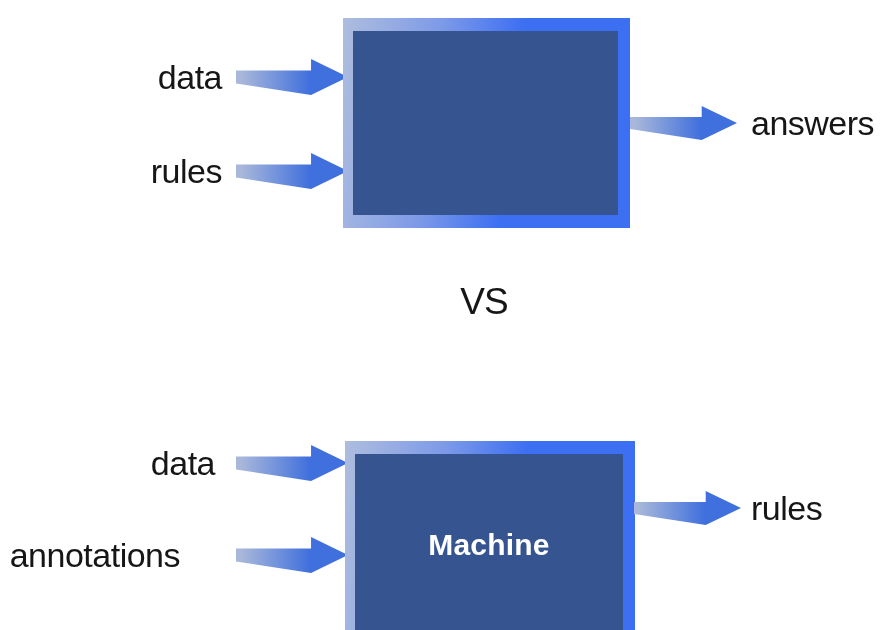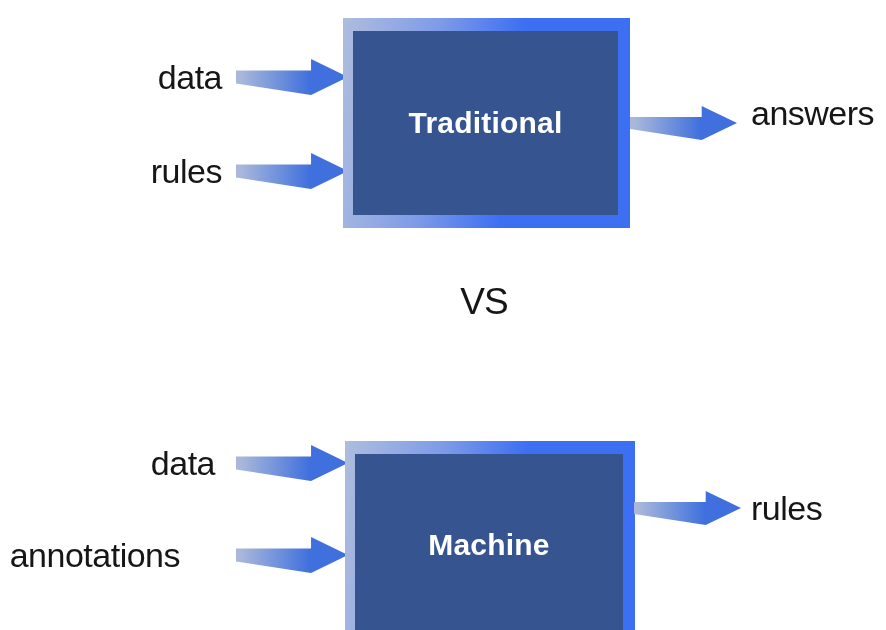--- a/index.html
+++ b/index.html
@@ -79,28 +79,27 @@
 
   <div class="arrow in" style="left:236px; top:59px;"></div>
 
   <div class="io-label in" style="right:664px; top:153px;">rules</div>
 
   <div class="arrow in" style="left:236px; top:153px;"></div>
 
   <div class="proc-box" style="left:343px; top:18px; width:287px; height:210px;">
     <div class="proc-box-inner">
       <div class="proc-box-label">
-        <div>Traditional</div>
       </div>
     </div>
   </div>
 
   <div class="arrow out" style="left:630px; top:106px;"></div>
 
-  <div class="io-label out" style="left:751px; top:95px;text-align:center;">answers</div>
+  <div class="io-label out" style="left:751px; top:105px;text-align:center;">answers</div>
 
   <div class="vs">VS</div>
 
   <div class="io-label in" style="right:671px; top:445px;">data</div>
 
   <div class="arrow in" style="left:236px; top:445px;"></div>
 
   <div class="io-label in" style="right:706px; top:537px;">annotations</div>
 
   <div class="arrow in" style="left:236px; top:537px;"></div>

